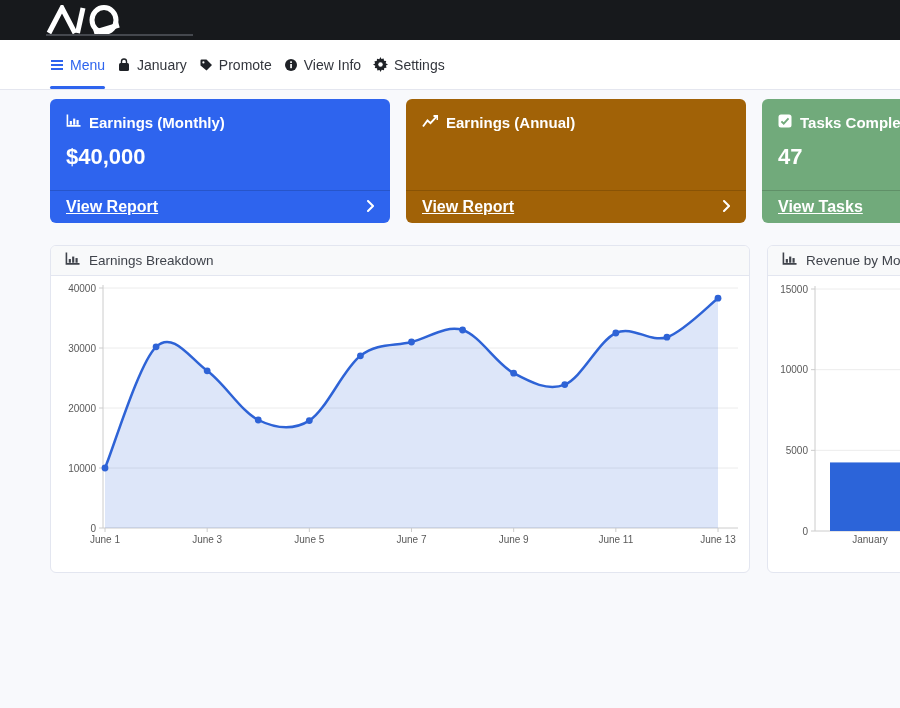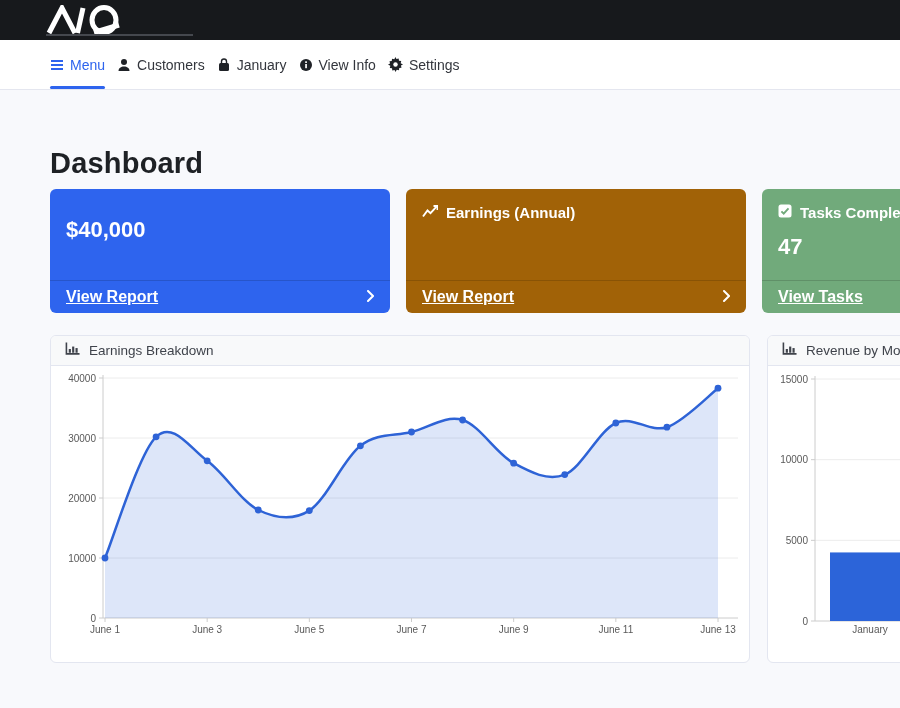--- a/index.html
+++ b/index.html
@@ -83,34 +83,34 @@
       <svg width="14" height="12" viewBox="0 0 14 12">
           <path d="M1 2h12M1 6h12M1 10h12" stroke="#2e64ee" stroke-width="1.8"></path>
         </svg>
     </span>
     <span>Menu</span>
     <span class="tab-underline"></span>
   </div>
   <div class="nav-item">
     <span class="nicon">
       <svg width="14" height="14" viewBox="0 0 14 14">
-          <circle cx="7" cy="4" r="3" fill="#1f2227"></circle>
-          <path d="M1.5 13c0-3 2.5-4.5 5.5-4.5s5.5 1.5 5.5 4.5z" fill="#1f2227"></path>
-        </svg>
-    </span>
-    <span>Customers</span>
-  </div>
-  <div class="nav-item">
-    <span class="nicon">
-      <svg width="14" height="14" viewBox="0 0 14 14">
           <path d="M4.5 5.5V3.5a2.5 2.5 0 0 1 5 0v2" fill="none" stroke="#1f2227" stroke-width="1.4"></path>
           <rect x="2" y="5" width="10" height="8" rx="1.5" fill="#1f2227"></rect>
         </svg>
     </span>
     <span>January</span>
+  </div>
+  <div class="nav-item">
+    <span class="nicon">
+      <svg width="14" height="14" viewBox="0 0 14 14">
+          <path d="M1.5 7.5v-5a1 1 0 0 1 1-1h5L13 7l-5.5 5.5z" fill="#1f2227"></path>
+          <circle cx="4.4" cy="4.4" r="1.1" fill="#ffffff"></circle>
+        </svg>
+    </span>
+    <span>Promote</span>
   </div>
   <div class="nav-item">
     <span class="nicon">
       <svg width="14" height="14" viewBox="0 0 14 14">
           <circle cx="7" cy="7" r="6" fill="#1f2227"></circle>
           <rect x="6.2" y="6" width="1.7" height="4.2" fill="#ffffff"></rect>
           <rect x="6.2" y="3.3" width="1.7" height="1.7" fill="#ffffff"></rect>
         </svg>
     </span>
     <span>View Info</span>
@@ -120,26 +120,36 @@
       <svg width="15" height="15" viewBox="0 0 16 16">
           <path fill="#1f2227" d="M8 0l1 2.2 2.4-.6.3 2.4 2.4.3-.6 2.4L16 8l-2.2 1 .6 2.4-2.4.3-.3 2.4-2.4-.6L8 16l-1-2.2-2.4.6-.3-2.4-2.4-.3.6-2.4L0 8l2.2-1-.6-2.4 2.4-.3.3-2.4 2.4.6z"></path>
           <circle cx="8" cy="8" r="2.4" fill="#ffffff"></circle>
         </svg>
     </span>
     <span>Settings</span>
   </div>
 </nav>
 
 <main>
-  <h1 class="page-title">Dashboard</h1>
 
   <section class="cards-row">
 
     <div class="kpi-card" style="background: rgb(46, 100, 238);">
       <div class="kpi-body">
+        <div class="kpi-title">
+          <span>
+            <svg width="15" height="14" viewBox="0 0 16 14">
+                <path d="M1.5 0v12.2H15.5" stroke="#ffffff" stroke-width="1.7" fill="none"></path>
+                <rect x="4" y="7" width="2.3" height="4" fill="#ffffff"></rect>
+                <rect x="7.6" y="4.4" width="2.3" height="6.6" fill="#ffffff"></rect>
+                <rect x="11.2" y="6" width="2.3" height="5" fill="#ffffff"></rect>
+              </svg>
+          </span>
+          <span>Earnings (Monthly)</span>
+        </div>
         <div class="kpi-value">$40,000</div>
       </div>
       <div class="kpi-footer">
         <a class="kpi-link">View Report</a>
         <span>
           <svg width="7" height="12" viewBox="0 0 7 12">
               <path d="M1 1l5 5-5 5" stroke="#ffffff" stroke-width="2" fill="none" stroke-linecap="round"></path>
             </svg>
         </span>
       </div>

